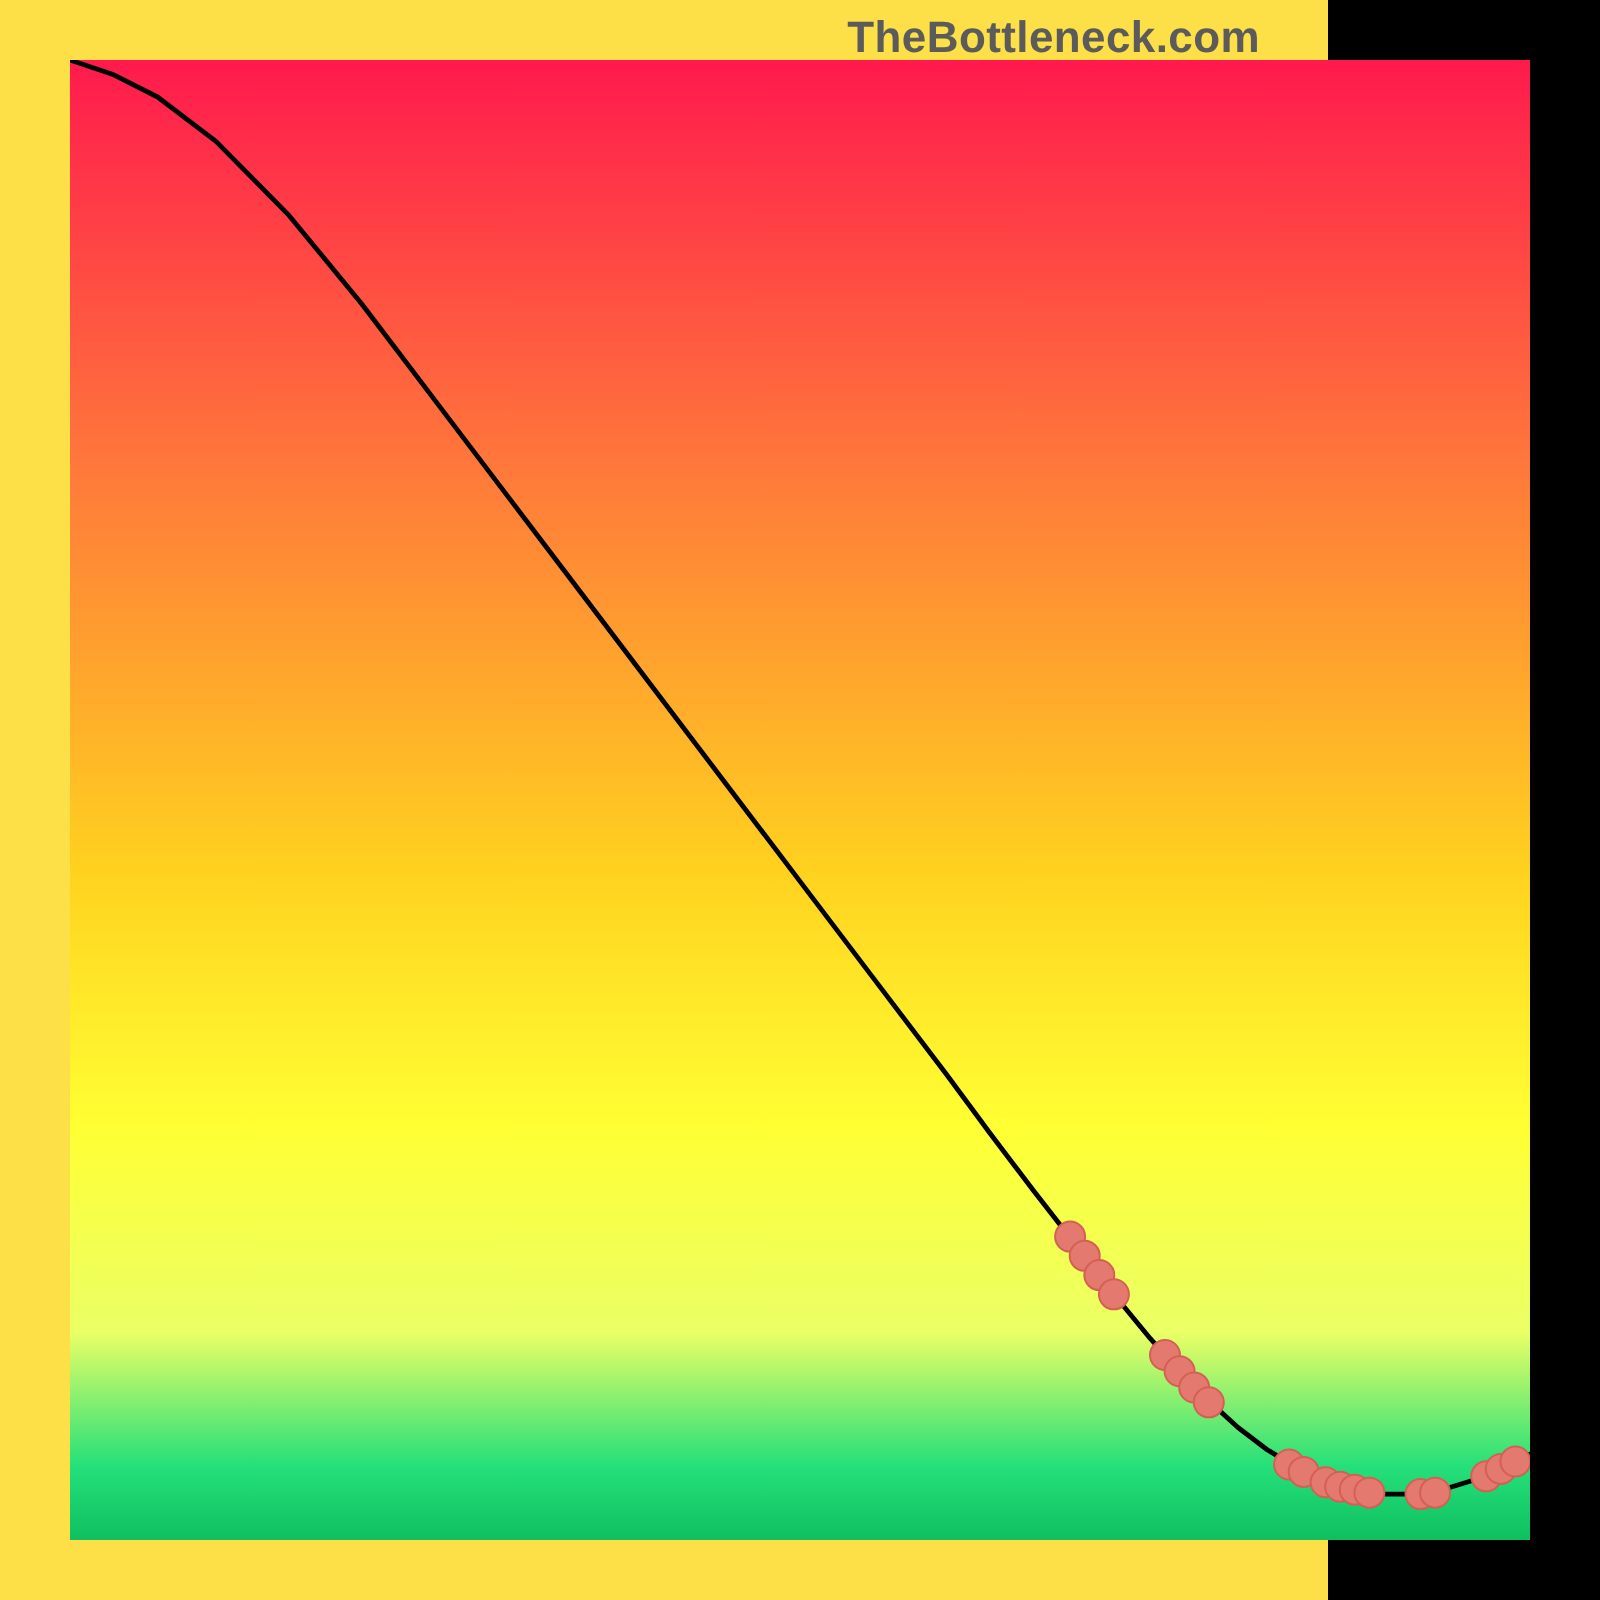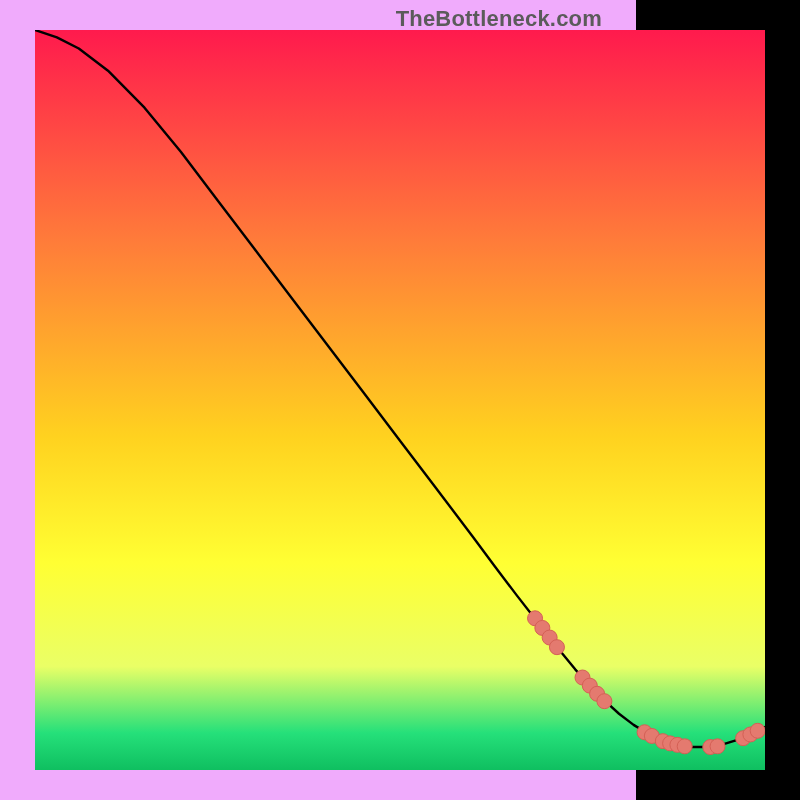--- a/index.html
+++ b/index.html
@@ -8,21 +8,22 @@
     width: 800px;
     height: 800px;
     background: #000;
     overflow: hidden;
     font-family: Arial, Helvetica, sans-serif;
   }
   .stage {
     position: relative;
     width: 636px;
     height: 800px;
-    background: #f0abfc;
+    background: #fde047;
+    padding-left: 28px;
   }
   .plot-area {
     position: absolute;
     left: 35px;
     top: 30px;
     width: 730px;
     height: 740px;
   }
   .watermark {
     position: absolute;

